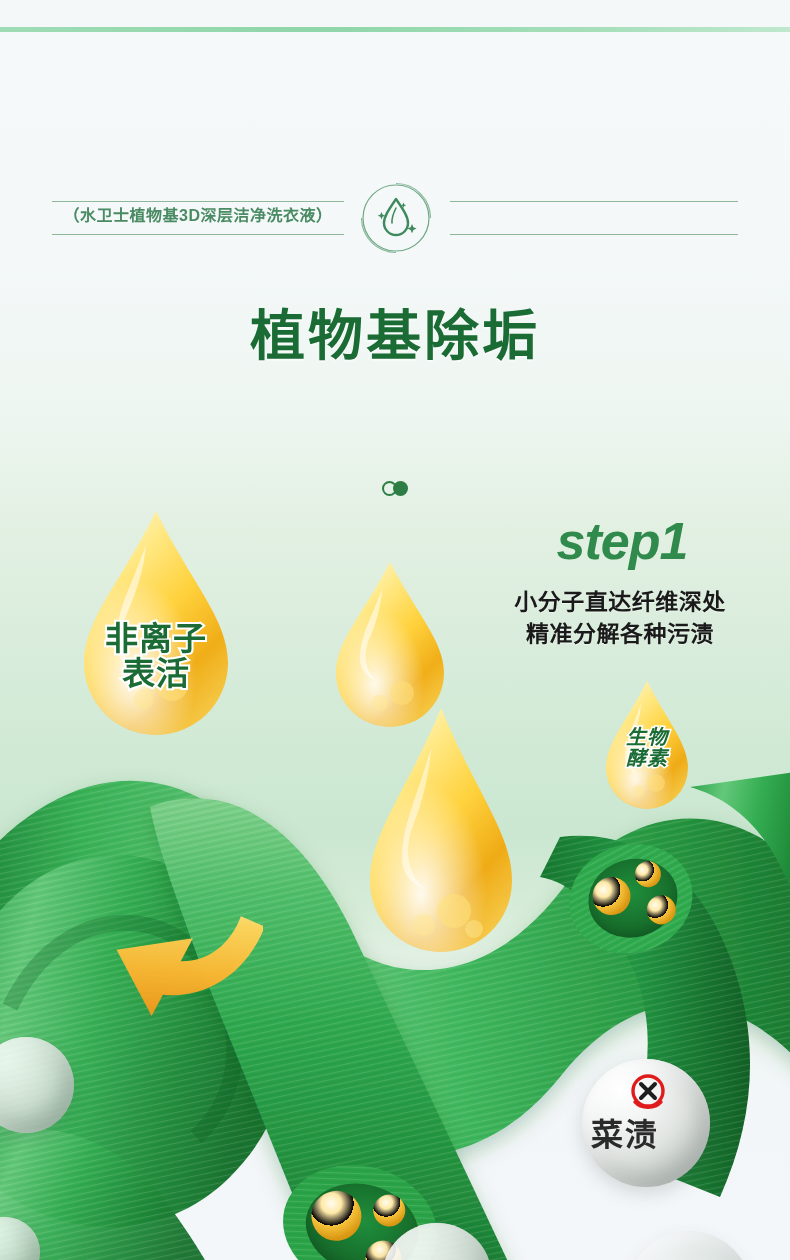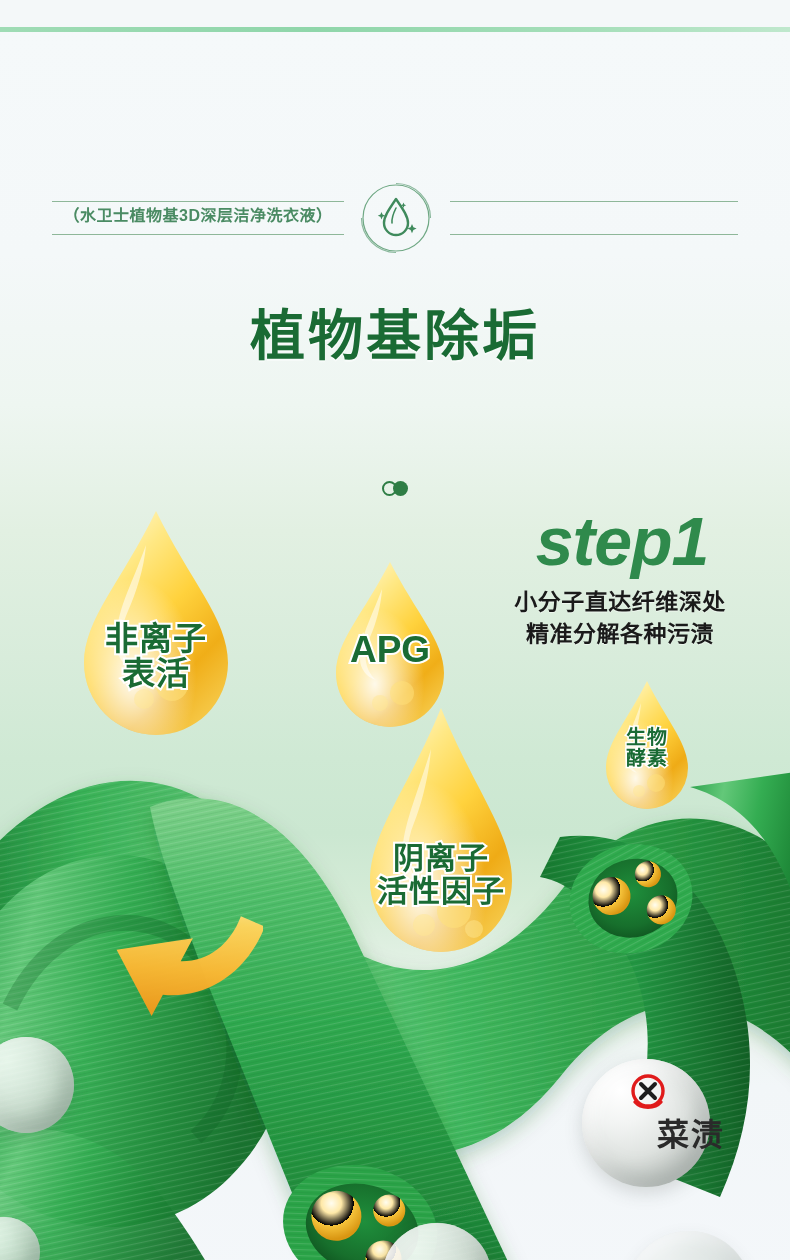--- a/index.html
+++ b/index.html
@@ -71,21 +71,21 @@
   .dots{position:absolute;left:0;top:452px;width:790px;text-align:center;}
   .dot{display:inline-block;width:15px;height:15px;border-radius:50%;vertical-align:middle;}
   .dot.hollow{border:2.3px solid #2e7d45;background:transparent;box-sizing:border-box;}
   .dot.solid{background:#2e7d45;margin-left:-4px;}
 
   
   .step-word{
     position:absolute;left:487px;top:487px;width:270px;
     text-align:center;
     font-style:italic;font-weight:800;
-    font-size:68px;line-height:54px;
+    font-size:52px;line-height:54px;
     color:#2f8a4c;
     letter-spacing:-1px;
   }
   .step-line{
     position:absolute;width:280px;left:480px;
     text-align:center;
     color:#1a1a1a;font-weight:700;
     font-size:23px;letter-spacing:.5px;
     text-shadow:0 1px 0 rgba(255,255,255,.5);
   }
@@ -114,21 +114,21 @@
   .arrow{position:absolute;left:88px;top:845px;width:175px;height:165px;}
 
   
   .bubble{
     position:absolute;border-radius:50%;
     background:
       radial-gradient(circle at 30% 24%, #ffffff 0%, #f2f4f3 26%, #dfe3e0 52%, #c2c8c4 76%, #aab2ad 100%);
     box-shadow:0 6px 18px rgba(60,70,65,.18), inset -8px -10px 22px rgba(120,130,125,.35), inset 8px 8px 18px rgba(255,255,255,.9);
   }
   .bubble .btxt{
-    position:absolute;left:15px;width:100%;text-align:right;
+    position:absolute;left:9px;width:100%;text-align:left;
     color:#2a2a2a;font-weight:800;letter-spacing:2px;
   }
   .noicon{position:absolute;}
 </style>
 </head>
 <body>
 
 <div id="page">
 
   <div class="top-bar"></div>
@@ -315,23 +315,20 @@
           <stop offset="0%" stop-color="#ffffff" stop-opacity=".9"></stop>
           <stop offset="100%" stop-color="#ffffff" stop-opacity="0"></stop>
         </radialGradient>
       </defs>
       <path d="M62 3 C 88 54, 116 82, 116 114 A54 54 0 0 1 8 114 C 8 82, 36 54, 62 3 Z" fill="url(#dgA2)"></path>
       <path d="M62 3 C 88 54, 116 82, 116 114 A54 54 0 0 1 8 114 C 8 82, 36 54, 62 3 Z" fill="url(#dhA2)"></path>
       <path d="M54 30 C 42 62, 32 78, 32 100 a22 22 0 0 0 16 21 C 36 110, 35 94, 42 78 C 48 65, 53 47, 54 30 Z" fill="#ffffff" opacity=".55"></path>
       <circle cx="74" cy="134" r="12" fill="#ffe27a" opacity=".5"></circle>
       <circle cx="52" cy="144" r="8" fill="#ffe894" opacity=".5"></circle>
     </svg>
-    <div class="label" style="top:72px;font-size:37px;letter-spacing:0;">
-      <span>APG</span>
-    </div>
   </div>
 
   <div class="drop" style="left:358px;top:678px;width:166px;height:262px;">
     <svg viewBox="0 0 166 262" aria-hidden="true">
       <defs>
         <linearGradient id="dgA3" x1="0.2" y1="0" x2="0.85" y2="1">
           <stop offset="0%" stop-color="#fff8d2"></stop>
           <stop offset="22%" stop-color="#ffe884"></stop>
           <stop offset="48%" stop-color="#ffd23d"></stop>
           <stop offset="74%" stop-color="#efab16"></stop>
@@ -342,27 +339,23 @@
           <stop offset="100%" stop-color="#ffffff" stop-opacity="0"></stop>
         </radialGradient>
       </defs>
       <path d="M83 3 C 118 88, 154 128, 154 176 A71 71 0 0 1 12 176 C 12 128, 48 88, 83 3 Z" fill="url(#dgA3)"></path>
       <path d="M83 3 C 118 88, 154 128, 154 176 A71 71 0 0 1 12 176 C 12 128, 48 88, 83 3 Z" fill="url(#dhA3)"></path>
       <path d="M73 44 C 57 96, 44 122, 44 154 a30 30 0 0 0 22 29 C 48 168, 46 142, 56 118 C 64 98, 71 70, 73 44 Z" fill="#ffffff" opacity=".5"></path>
       <circle cx="96" cy="206" r="17" fill="#ffe27a" opacity=".55"></circle>
       <circle cx="66" cy="220" r="11" fill="#ffe894" opacity=".5"></circle>
       <circle cx="116" cy="224" r="9" fill="#ffe894" opacity=".45"></circle>
     </svg>
-    <div class="label" style="top:138px;font-size:31px;">
-      <span>阴离子</span><br>
-      <span>活性因子</span>
-    </div>
-  </div>
-
-  <div class="drop" style="left:601px;top:652px;width:92px;height:132px;">
+  </div>
+
+  <div class="drop" style="left:601px;top:652px;width:92px;height:132px;font-style:italic;">
     <svg viewBox="0 0 92 132" aria-hidden="true">
       <defs>
         <linearGradient id="dgA4" x1="0.2" y1="0" x2="0.85" y2="1">
           <stop offset="0%" stop-color="#fff8d2"></stop>
           <stop offset="24%" stop-color="#ffe884"></stop>
           <stop offset="50%" stop-color="#ffd23d"></stop>
           <stop offset="76%" stop-color="#efab16"></stop>
           <stop offset="100%" stop-color="#f7cf54"></stop>
         </linearGradient>
         <radialGradient id="dhA4" cx="36%" cy="76%" r="46%">

